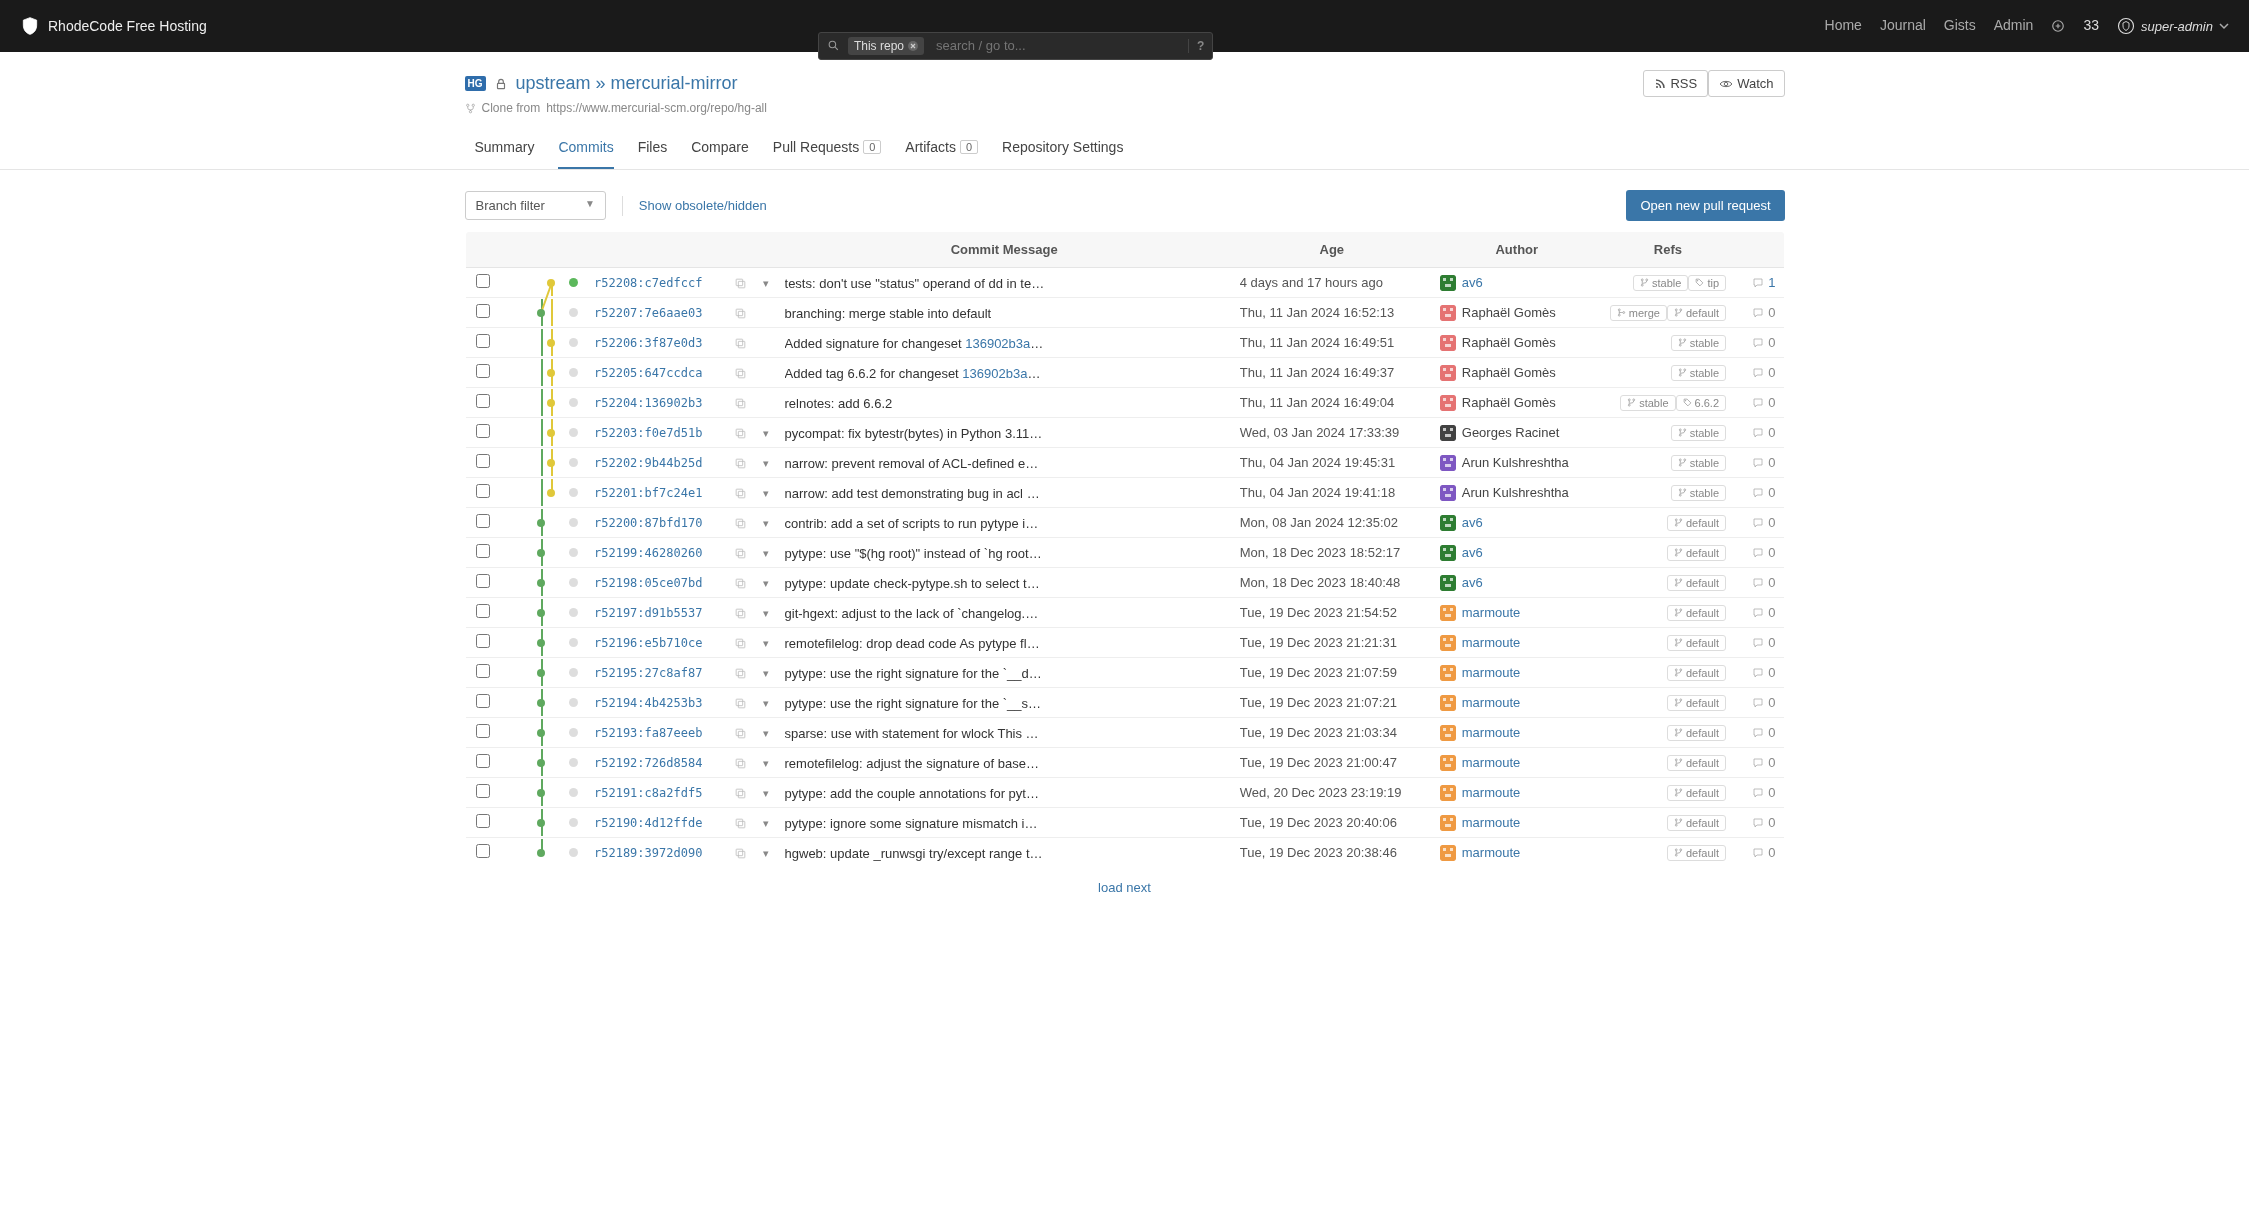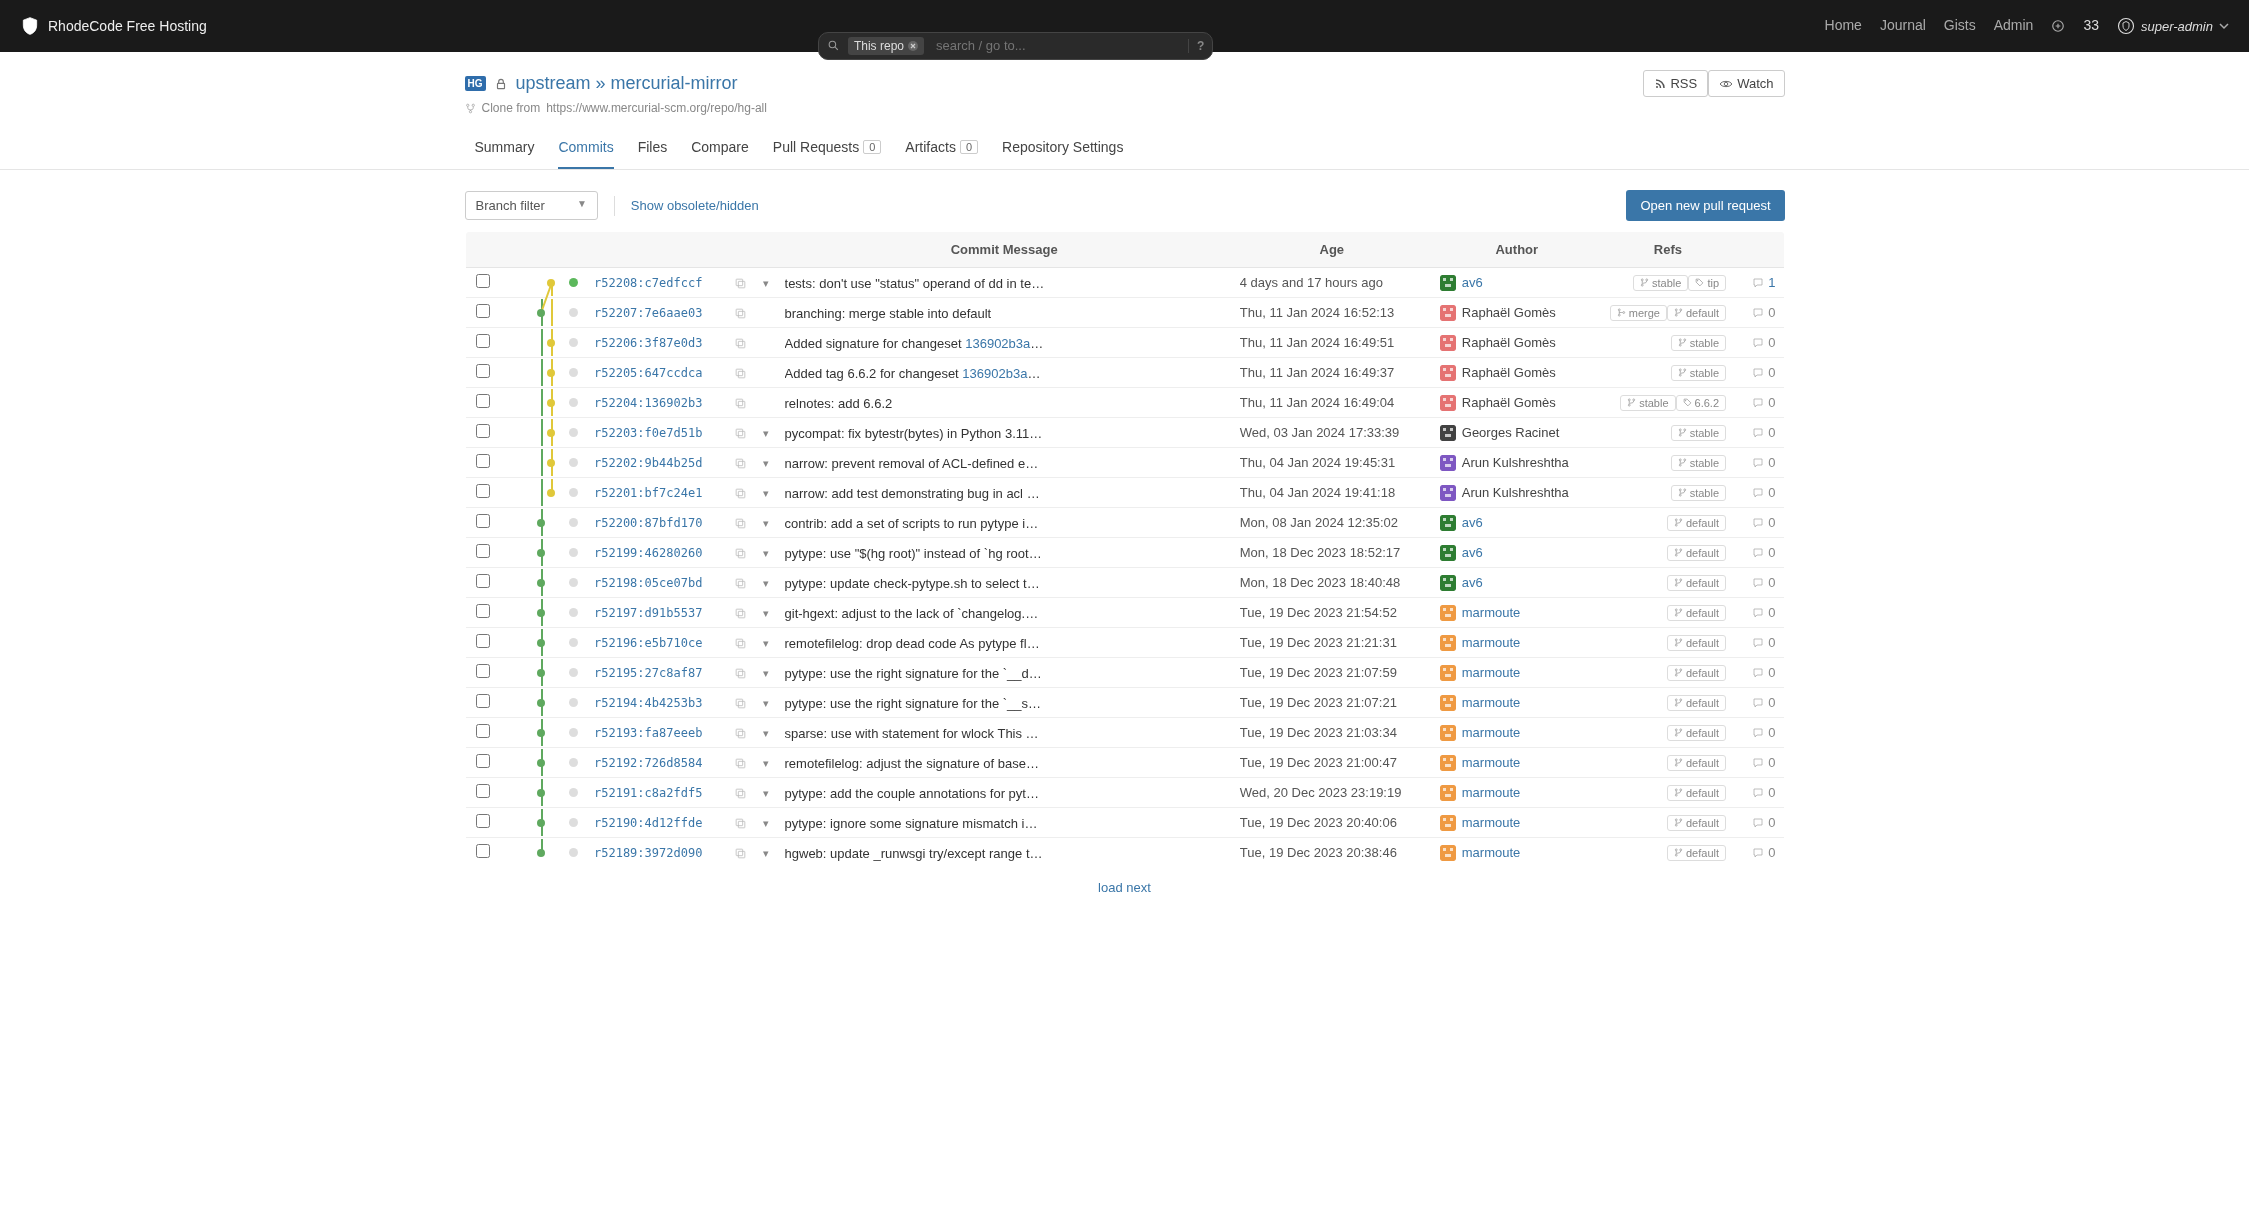--- a/index.html
+++ b/index.html
@@ -4,21 +4,21 @@
   <style>
     * { box-sizing: border-box; margin: 0; padding: 0; }
     body { font-family: -apple-system, BlinkMacSystemFont, "Segoe UI", Helvetica, Arial, sans-serif; font-size: 13px; color: #333; background: #fff; }
     
     
     .topnav { background: #1a1a1a; height: 52px; display: flex; align-items: center; padding: 0 20px; color: #ccc; }
     .topnav-left { display: flex; align-items: center; gap: 8px; flex: 0 0 auto; }
     .topnav-logo { fill: #fff; }
     .topnav-brand { font-size: 14px; color: #eee; }
     .topnav-center { flex: 1; display: flex; justify-content: center; }
-    .search-wrap { display: flex; align-items: center; background: #2a2a2a; border: 1px solid #444; border-radius: 10px; height: 28px; margin-top: 39px; }
+    .search-wrap { display: flex; align-items: center; background: #2a2a2a; border: 1px solid #444; border-radius: 3px; height: 28px; margin-top: 39px; }
     .search-icon-box { padding: 0 8px; color: #999; display:flex; align-items:center;}
     .search-pill { background: #444; color: #ddd; padding: 2px 6px; border-radius: 3px; font-size: 12px; display: flex; align-items: center; gap: 4px; margin-right: 4px;}
     .search-input { background: transparent; border: none; color: #ccc; padding: 4px 8px; width: 260px; font-size: 13px; outline: none; }
     .search-q { border-left: 1px solid #444; padding: 0 8px; color: #888; font-weight: bold; font-size:12px;}
     .topnav-right { display: flex; gap: 18px; }
     .topnav-link { color: #aaa; font-size: 14px; cursor: pointer; }
     .topnav-user { display: flex; align-items: center; gap: 6px; color: #ddd; cursor: pointer; font-style: italic; }
     
     
     .repo-head-wrap { border-bottom: 1px solid #e5e5e5; }
@@ -36,21 +36,21 @@
     
     
     .tabs { display: flex; gap: 24px; max-width: 1340px; margin: 0 auto; padding: 0 10px; }
     .tab { padding: 10px 0 12px 0; font-size: 14px; color: #444; cursor: pointer; border-bottom: 2px solid transparent; display:flex; align-items:center; gap:4px;}
     .tab.active { color: #3a76a8; border-bottom-color: #3a76a8; }
     .tab-badge { border:1px solid #ccc; border-radius:2px; padding:0 5px; font-size:11px; color:#666;}
     
     
     .toolbar { max-width: 1340px; margin: 20px auto 10px auto; padding: 0 10px; display: flex; align-items: center; justify-content: space-between; }
     .toolbar-left { display: flex; align-items: center; gap: 16px; }
-    .branch-filter { border: 1px solid #ccc; border-radius: 3px; padding: 6px 10px; background: #fff; font-size: 13px; cursor: pointer; display:flex; gap:32px; color:#555;}
+    .branch-filter { border: 1px solid #ccc; border-radius: 3px; padding: 6px 10px; background: #fff; font-size: 13px; cursor: pointer; display:flex; gap:40px; color:#555;}
     .toolbar-divider { width:1px; height:20px; background:#ddd;}
     .show-obsolete { color: #3a76a8; font-size: 13px; cursor: pointer; }
     .btn-primary { background: #3a76a8; color: #fff; border: none; padding: 8px 14px; border-radius: 3px; font-size: 13px; cursor: pointer; }
     
     
     .commits-wrap { max-width: 1340px; margin: 0 auto; padding: 0 10px; }
     .commits-table { width: 100%; border-collapse: collapse; border: 1px solid #e5e5e5; border-radius: 4px; overflow: hidden; }
     .commits-table thead th { background: #f7f7f7; border-bottom: 1px solid #e5e5e5; padding: 10px 8px; font-size: 13px; font-weight: 600; color: #555; text-align: left; }
     .commits-table tbody td { border-bottom: 1px solid #eee; padding: 6px 8px; font-size: 13px; vertical-align: middle; white-space: nowrap; }
     .col-check { width: 36px; text-align:center;}

